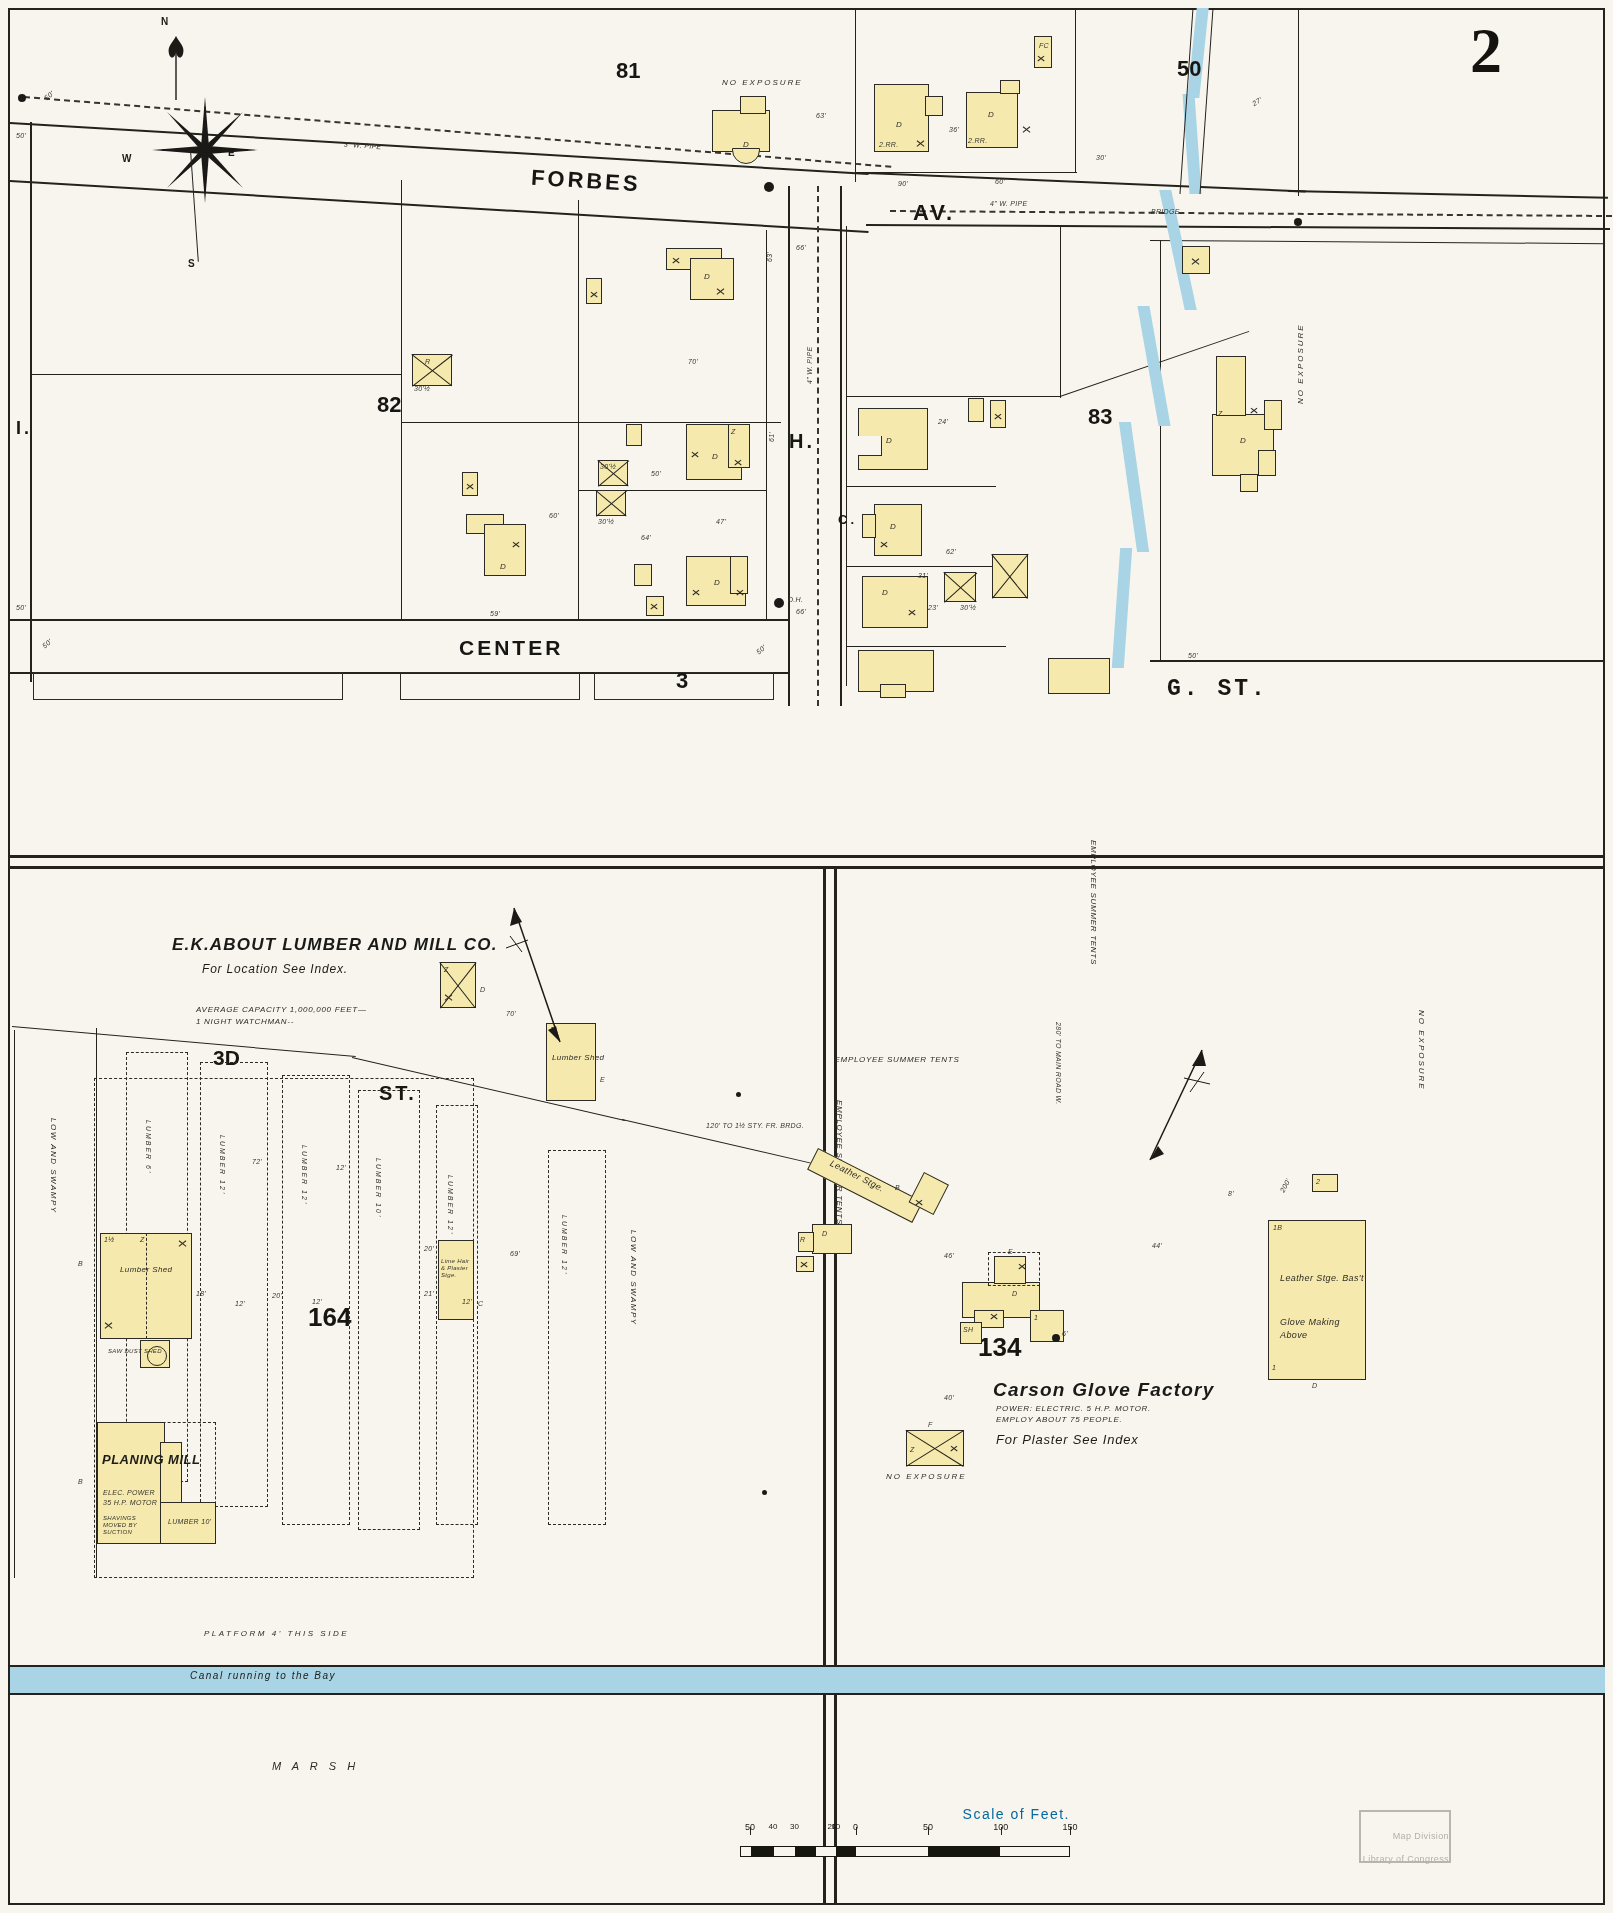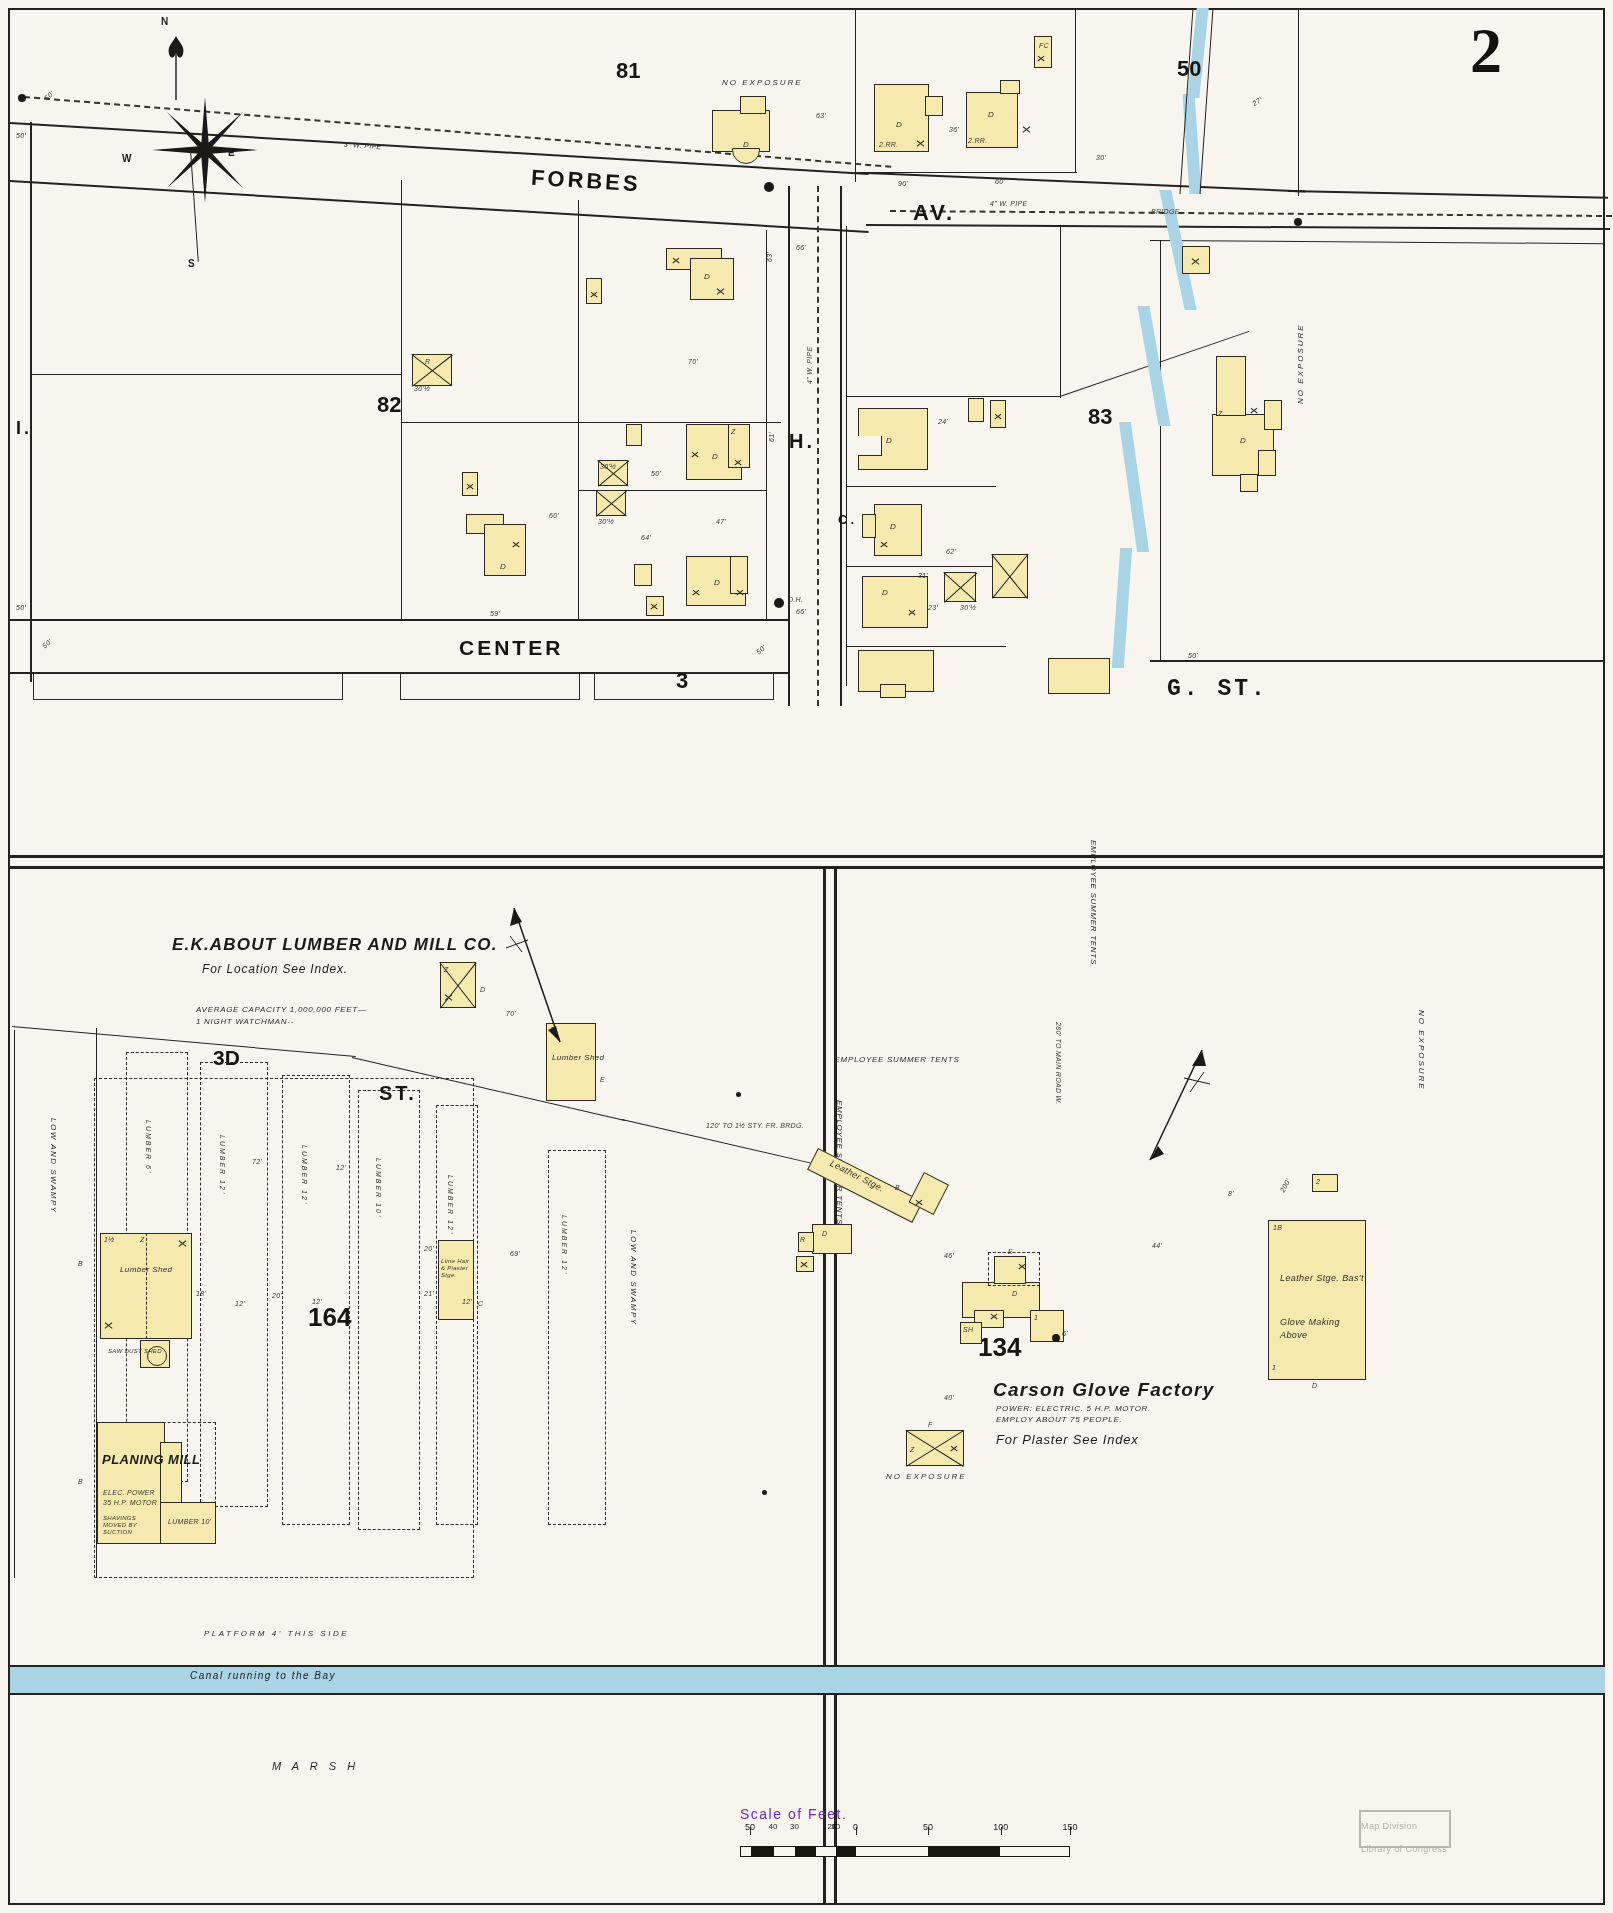--- a/index.html
+++ b/index.html
@@ -39,30 +39,30 @@
     background:#f7f5ee;text-align:center;
   }
   #cartouche .c1{font-size:15px;font-weight:700;letter-spacing:1px;margin-top:7px;}
   #cartouche .c2{font-size:30px;font-weight:700;letter-spacing:2px;line-height:1;margin-top:1px;}
   #cartouche .c3{font-size:14px;font-weight:700;letter-spacing:2px;margin-top:2px;}
   #sheetno{position:absolute;left:1470px;top:14px;font-size:64px;font-weight:700;color:#14130f;font-family:"Liberation Serif",serif;}
   
   #compass{position:absolute;left:150px;top:95px;width:110px;height:110px;}
   
   #scalewrap{position:absolute;left:740px;top:1806px;width:330px;}
-  #scalewrap .sttl{font-size:14px;text-align:left;letter-spacing:1.5px;color:#6d28d9;}
+  #scalewrap .sttl{font-size:14px;text-align:right;letter-spacing:1.5px;color:#0369a1;}
   #scalebar{position:relative;height:9px;margin-top:12px;border:1.5px solid #18170f;background:#f7f5ee;}
   #scalebar .seg{position:absolute;top:0;bottom:0;background:#18170f;}
   #scaleticks{position:relative;height:12px;}
   #scaleticks span{position:absolute;font-size:9px;color:#1b1a17;transform:translateX(-50%);}
   
   #locstamp{
-    position:absolute;left:1359px;top:1810px;width:92px;height:38px;
-    border:2px solid #b9b6ae;color:#b3b0a8;font-size:9px;text-align:left;
-    letter-spacing:.4px;line-height:1.1;padding-top:10px;box-sizing:border-box;
+    position:absolute;left:1359px;top:1810px;width:92px;height:53px;
+    border:2px solid #b9b6ae;color:#b3b0a8;font-size:9px;text-align:right;
+    letter-spacing:.4px;line-height:1.1;padding-top:20px;box-sizing:border-box;
   }
   #locstamp .s2{margin-top:13px;}
   
   .frame{position:absolute;background:#23221d;}
 </style>
 </head>
 <body>
 
 <div id="sheet">
 

